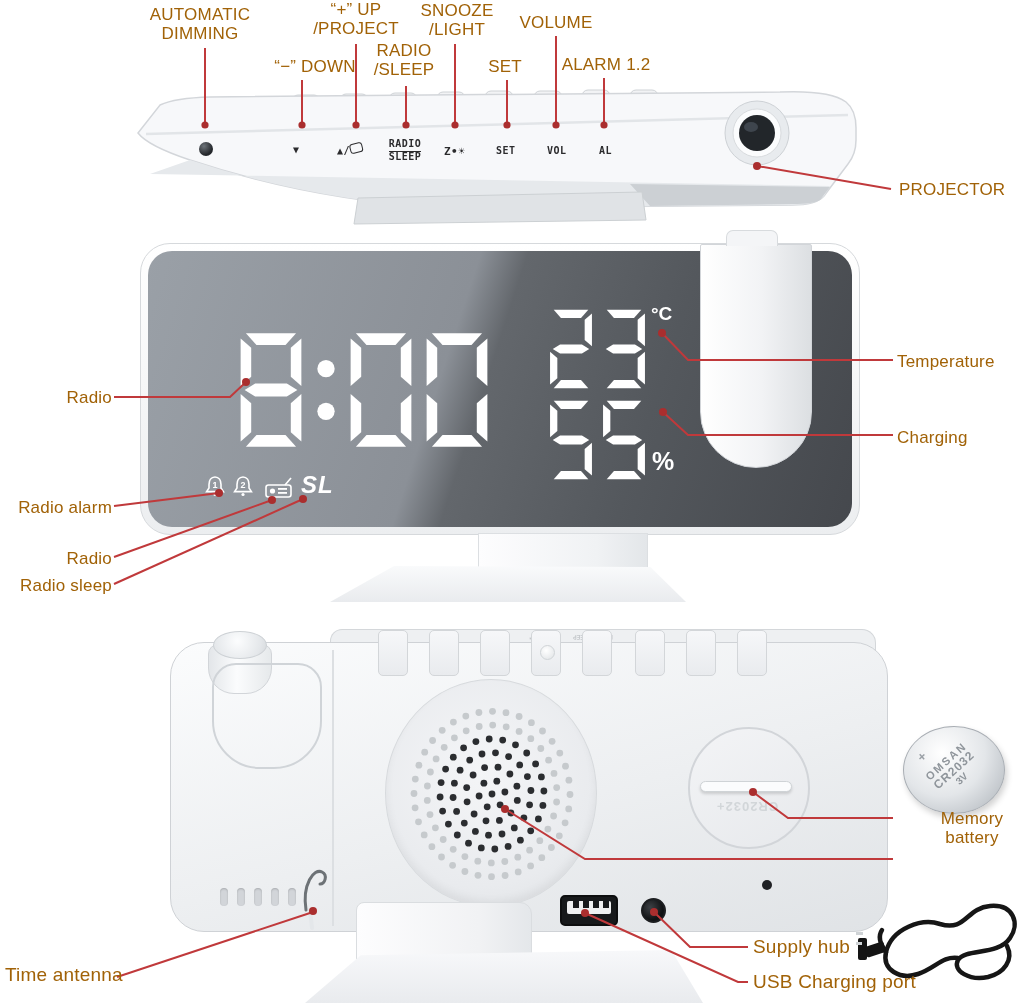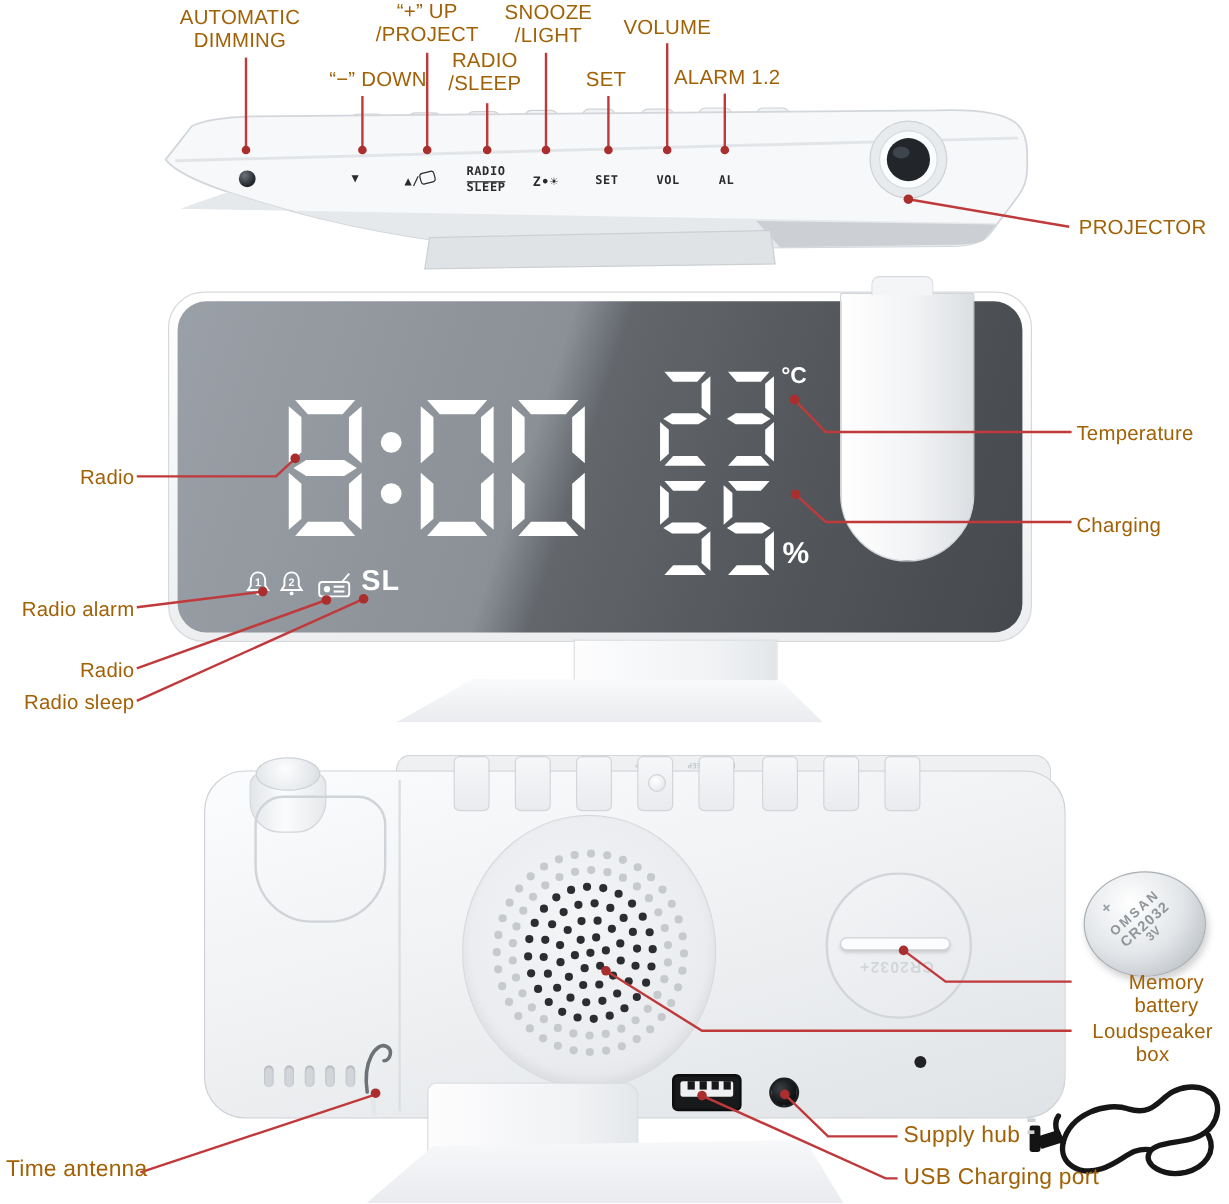--- a/index.html
+++ b/index.html
@@ -208,21 +208,21 @@
     <circle cx="11" cy="20.5" r="1.6" fill="#ffffff"></circle>
     <text x="11" y="14" text-anchor="middle" font-size="9" font-weight="bold" fill="#ffffff" font-family="Liberation Sans,sans-serif">2</text>
   </svg>
   <svg style="position:absolute;left:264px;top:477px;" width="30" height="22" viewBox="0 0 30 22">
     <rect x="2" y="8" width="25" height="12" rx="2.5" fill="none" stroke="#ffffff" stroke-width="1.6"></rect>
     <line x1="21" y1="8" x2="27" y2="1" stroke="#ffffff" stroke-width="1.6"></line>
     <circle cx="8.5" cy="14" r="2.6" fill="#ffffff"></circle>
     <rect x="14" y="11" width="9" height="1.8" fill="#ffffff"></rect>
     <rect x="14" y="15" width="9" height="1.8" fill="#ffffff"></rect>
   </svg>
-  <div class="sl-ind" style="left:301px;top:471px;">SL</div>
+  <div class="sl-ind" style="left:301px;top:471px;font-style:italic;">SL</div>
 
   <div class="stand-neck"></div>
   <div class="stand-base"></div>
 
   <div class="back-band">
     <span class="mirlbl" style="left:58px;">AL</span>
     <span class="mirlbl" style="left:100px;">VOL</span>
     <span class="mirlbl" style="left:150px;">SET</span>
     <span class="mirlbl" style="left:198px;">Z•☀</span>
     <span class="mirlbl" style="left:242px;font-size:6px;">RADIO/SLEEP</span>
@@ -491,18 +491,17 @@
   <div class="callout" style="left:899px;top:180px;">PROJECTOR</div>
 
   <div class="callout right-align" style="left:28px;top:388px;width:84px;">Radio</div>
   <div class="callout right-align" style="left:16px;top:498px;width:96px;">Radio alarm</div>
   <div class="callout right-align" style="left:28px;top:549px;width:84px;">Radio</div>
   <div class="callout right-align" style="left:8px;top:576px;width:104px;">Radio sleep</div>
   <div class="callout" style="left:897px;top:352px;">Temperature</div>
   <div class="callout" style="left:897px;top:428px;">Charging</div>
 
   <div class="callout" style="left:920px;top:809px;">Memory battery</div>
-  <div class="callout" style="left:897px;top:850px;">Loudspeaker box</div>
   <div class="callout big" style="left:753px;top:936px;">Supply hub</div>
   <div class="callout big" style="left:753px;top:971px;">USB Charging port</div>
   <div class="callout big" style="left:5px;top:964px;">Time antenna</div>
 
 </div>
 
 </body></html>

